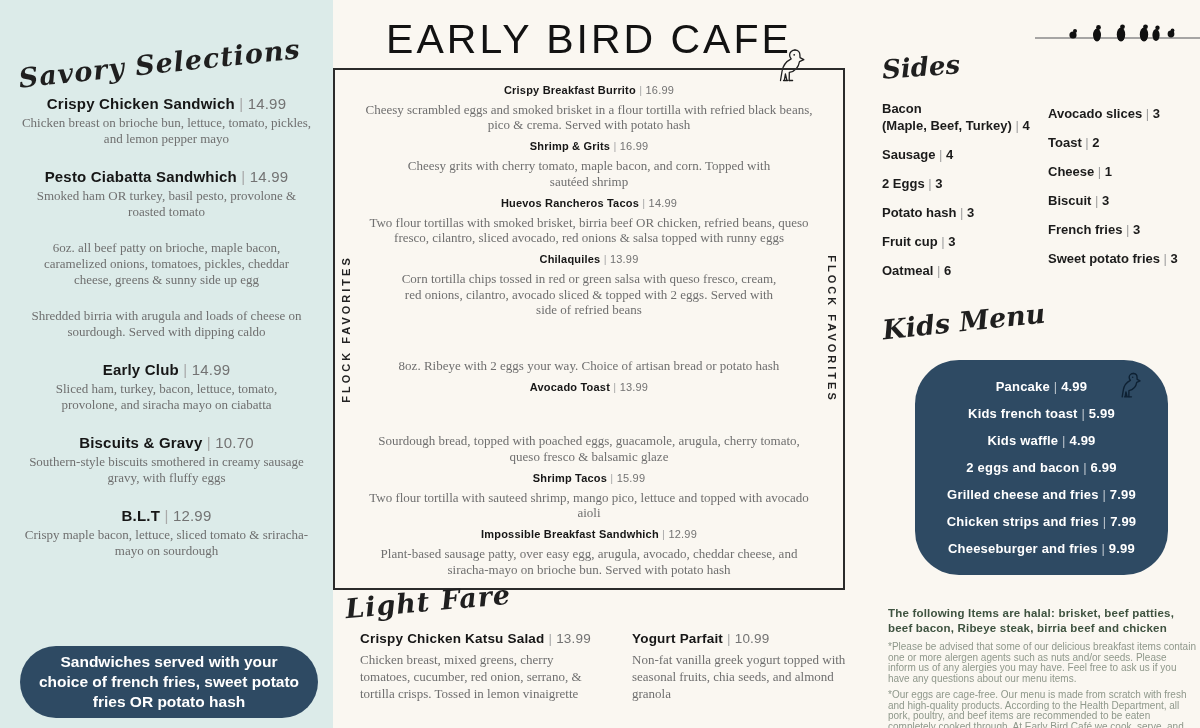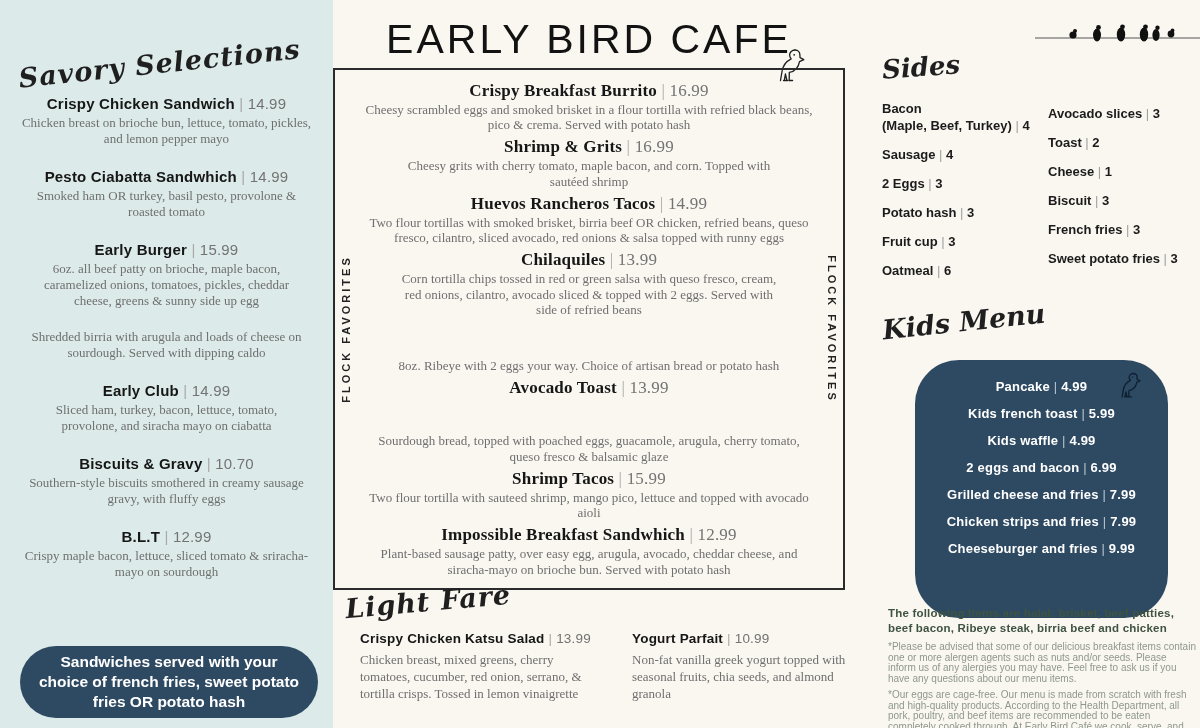--- a/index.html
+++ b/index.html
@@ -29,42 +29,42 @@
   
   .cafe-title { position:absolute; left:333px; top:16px; width:512px; text-align:center;
     font-size:41px; font-weight:500; letter-spacing:3px; color:#121212; }
   .flock-box { position:absolute; left:333px; top:68px; width:512px; height:522px; border:2px solid #2b2b2b; }
   .v-label { position:absolute; top:50%; font-size:11px; font-weight:700; letter-spacing:3px; color:#222;
     writing-mode:vertical-rl; white-space:nowrap; }
   .v-label.left  { left:5px;  transform:translateY(-50%) rotate(180deg); }
   .v-label.right { right:5px; transform:translateY(-50%); }
   .flock-items { position:absolute; left:30px; right:30px; top:0; height:100%;
     display:flex; flex-direction:column; justify-content:space-evenly; align-items:center; text-align:center; padding:6px 0; }
-  .f-item .i-head { font-size:17px;font-family:Liberation Serif, serif; }
+  .f-item .i-head { font-size:11px; }
   .f-item .i-desc { font-size:13px; line-height:15.5px; }
 
   .lightfare-heading { position:absolute; left:345px; top:586px; font-size:27px; transform:rotate(-5deg); letter-spacing:1px; }
   .lf-col { position:absolute; top:629px; width:238px; text-align:left; }
   .lf-col.one { left:360px; } .lf-col.two { left:632px; }
   .lf-col .i-head { font-size:13.5px; white-space:nowrap; }
   .lf-col .i-desc { font-size:13px; line-height:17px; margin-top:3px; }
 
   
   .wire { position:absolute; left:1035px; top:22px; }
   .sides-heading { position:absolute; left:882px; top:52px; font-size:26px; transform:rotate(-4deg); }
   .sides-col { position:absolute; font-size:13px; font-weight:700; color:#1b1b1b; }
   .sides-col.one { left:882px; top:100px; width:165px; }
   .sides-col.two { left:1048px; top:105px; width:155px; }
   .side-row { margin-bottom:12px; line-height:17px; }
   .s-name { white-space:pre-line; }
   .s-price { color:#1b1b1b; }
   .s-price::before { content:" | "; color:#9f9f9f; font-weight:400; }
 
   .kids-heading { position:absolute; left:882px; top:306px; font-size:27px; transform:rotate(-6deg); }
-  .kids-box { position:absolute; left:915px; top:360px; width:253px; height:258px; background:#2e4a63;
+  .kids-box { position:absolute; left:915px; top:360px; width:253px; height:215px; background:#2e4a63;
     border-radius:44px; color:#fff; text-align:center; padding-top:13px; }
   .k-row { font-size:13px; font-weight:700; line-height:27px; letter-spacing:.2px; }
   .k-price::before { content:" | "; color:rgba(255,255,255,.65); font-weight:400; }
   .kids-bird { position:absolute; right:24px; top:10px; }
 
   .halal-note { position:absolute; left:888px; top:606px; width:308px; }
   .halal-heading { font-size:11.5px; font-weight:700; color:#3f5340; line-height:15px; letter-spacing:.2px; }
   .fine-print { font-size:10px; line-height:10.5px; color:#8f988b; margin-top:6px; }
 
   .title-bird { position:absolute; left:775px; top:46px; }
@@ -81,21 +81,20 @@
     <div class="savory-items">
       <div class="s-item">
         <div class="i-head"><span>Crispy Chicken Sandwich</span> <span class="i-price">14.99</span></div>
         <div class="i-desc w300">Chicken breast on brioche bun, lettuce, tomato, pickles, and lemon pepper mayo</div>
       </div>
       <div class="s-item">
         <div class="i-head"><span>Pesto Ciabatta Sandwhich</span> <span class="i-price">14.99</span></div>
         <div class="i-desc w270">Smoked ham OR turkey, basil pesto, provolone &amp; roasted tomato</div>
       </div>
       <div class="s-item">
-        <div class="i-head"><span>Early Burger</span> <span class="i-price">15.99</span></div>
         <div class="i-desc w250">6oz. all beef patty on brioche, maple bacon, caramelized onions, tomatoes, pickles, cheddar cheese, greens &amp; sunny side up egg</div>
       </div>
       <div class="s-item">
         <div class="i-desc w285">Shredded birria with arugula and loads of cheese on sourdough. Served with dipping caldo</div>
       </div>
       <div class="s-item">
         <div class="i-head"><span>Early Club</span> <span class="i-price">14.99</span></div>
         <div class="i-desc w250">Sliced ham, turkey, bacon, lettuce, tomato, provolone, and siracha mayo on ciabatta</div>
       </div>
       <div class="s-item">

